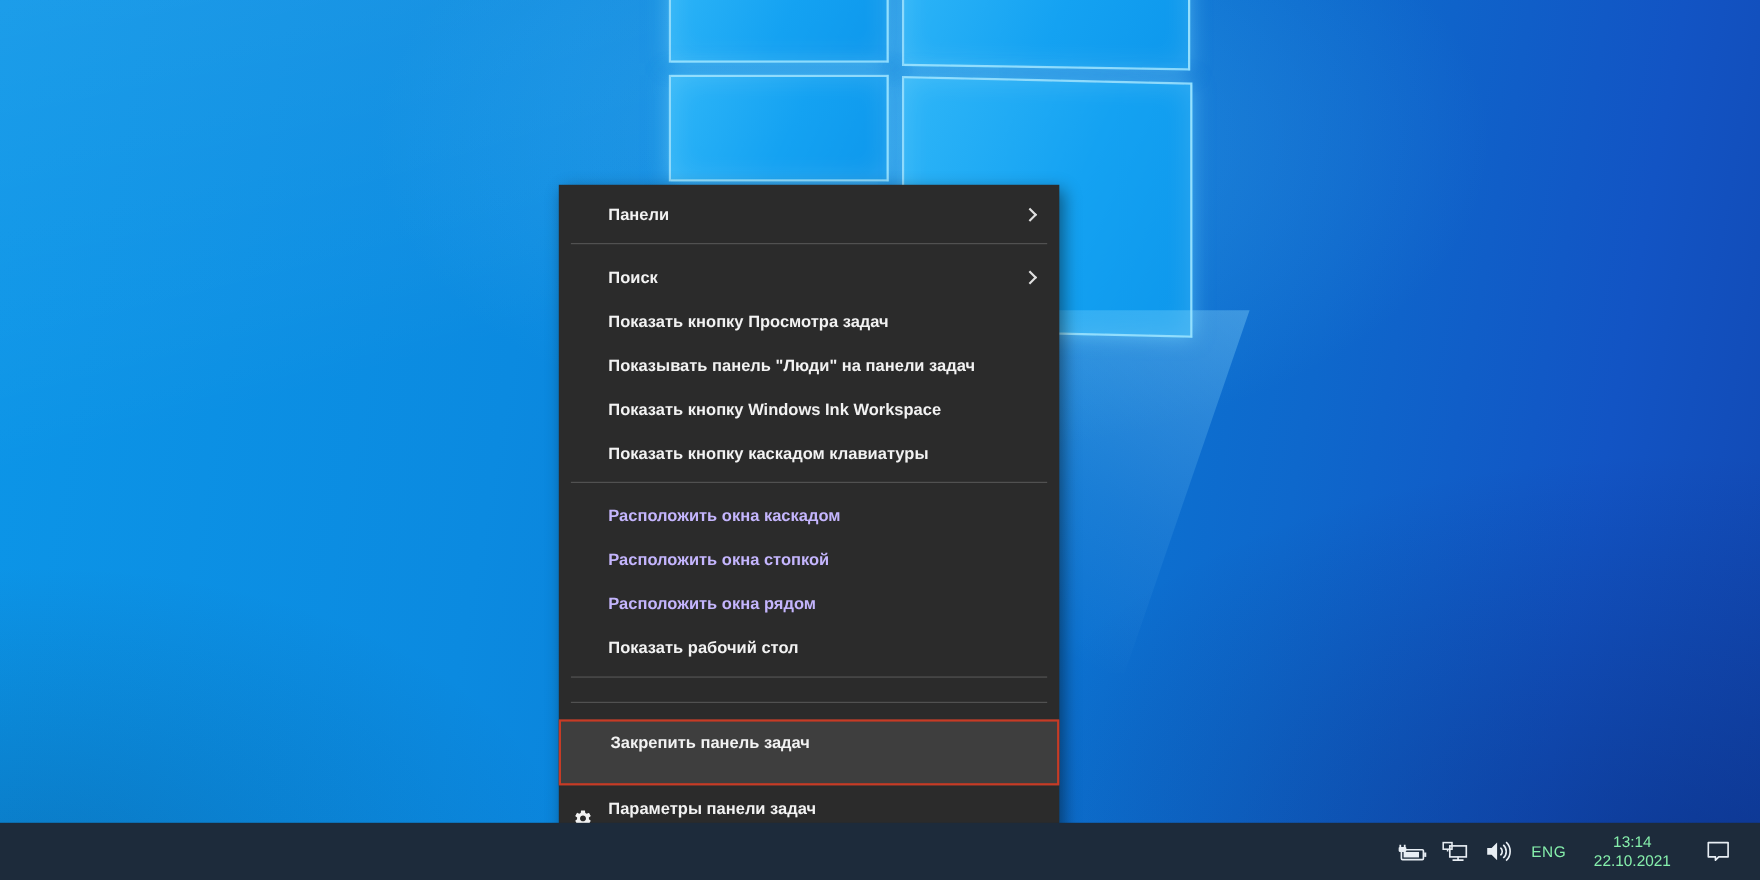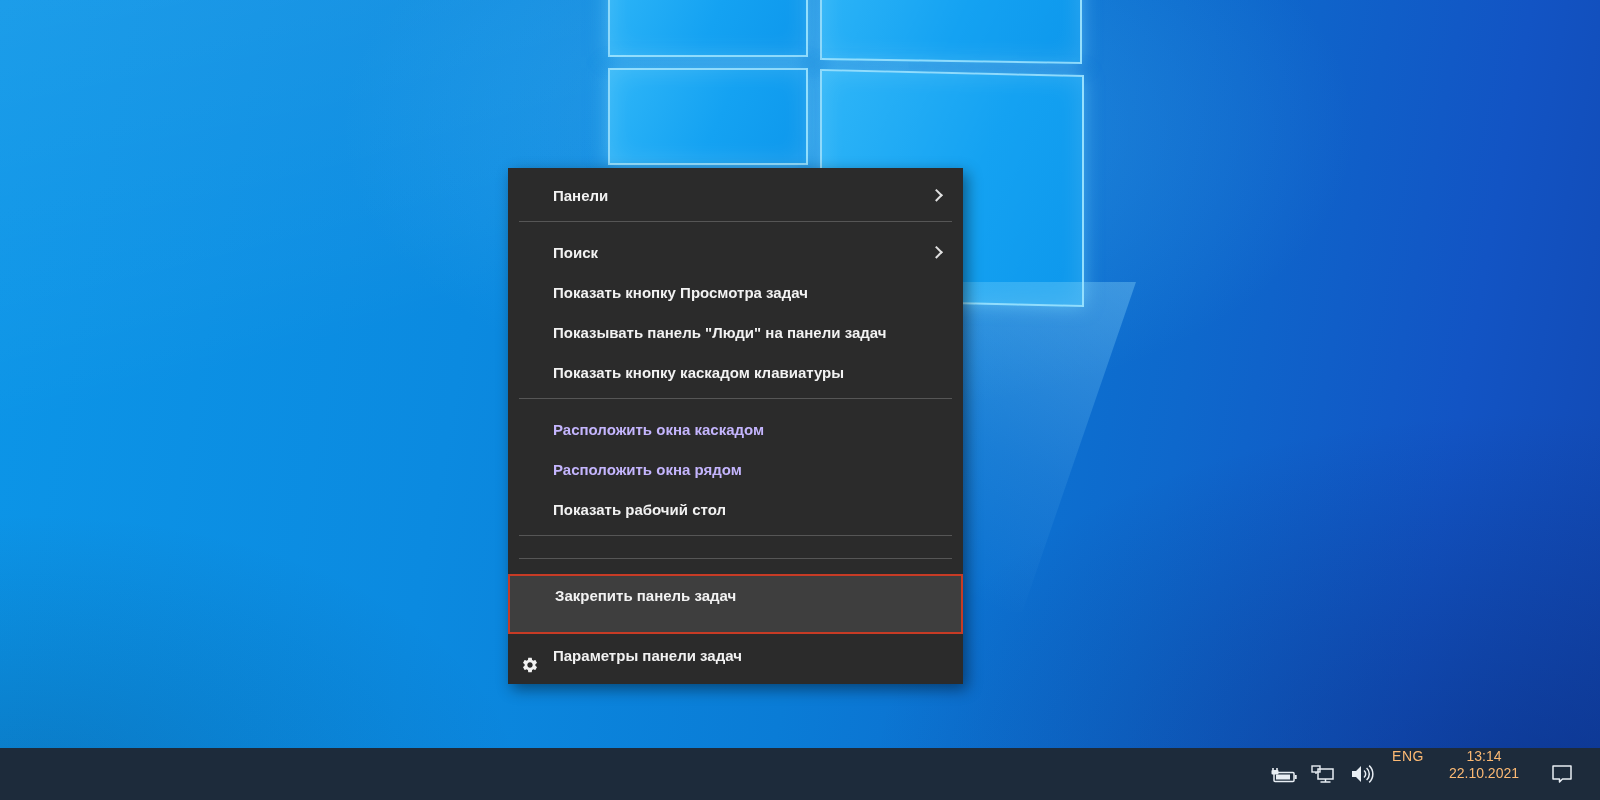--- a/index.html
+++ b/index.html
@@ -48,22 +48,22 @@
     transform:translateY(-58%) rotate(-45deg); }
   .sep { height:12px; }
   .sep .sep-line { margin:5px 11px 0 11px; border-top:1px solid #565656; }
   .sep.tall { height:16px; }
   .sep.tall .sep-line { margin-top:11px; }
   .gear { position:absolute; left:13px; top:50%; transform:translateY(-50%); width:18px; height:18px; }
 
   
   .taskbar { position:absolute; left:0; bottom:0; width:1600px; height:52px; z-index:20;
     background:#1d2b3b; }
-  .tray { position:absolute; right:0; top:0; height:100%; display:flex; 
-    gap:13px; padding-right:26px; color:#fdba74; font-size:14px; }
+  .tray { position:absolute; right:0; top:0; height:100%; display:flex; align-items:center;
+    gap:13px; padding-right:26px; color:#86efac; font-size:14px; }
   .tray-icon { display:flex; align-items:center; justify-content:center; }
   .tray-lang { letter-spacing:0.5px; padding:0 4px; }
   .tray-clock { text-align:center; line-height:17px; padding:0 6px 0 8px; }
   .tray-ac { margin-left:12px; }
 </style>
 </head>
 <body>
 
 <div class="screen">
 
@@ -94,33 +94,39 @@
     </div>
 
     <div class="menu-item">
       <span class="label">Показать кнопку Просмотра задач</span>
     </div>
 
     <div class="menu-item">
       <span class="label">Показывать панель "Люди" на панели задач</span>
     </div>
 
+    <div class="menu-item">
+      <span class="label">Показать кнопку Windows Ink Workspace</span>
+    </div>
 
     <div class="menu-item">
       <span class="label">Показать кнопку каскадом клавиатуры</span>
     </div>
 
     <div class="sep">
         <div class="sep-line"></div>
       </div>
 
     <div class="menu-item disabled">
       <span class="label">Расположить окна каскадом</span>
     </div>
 
+    <div class="menu-item disabled">
+      <span class="label">Расположить окна стопкой</span>
+    </div>
 
     <div class="menu-item disabled">
       <span class="label">Расположить окна рядом</span>
     </div>
 
     <div class="menu-item">
       <span class="label">Показать рабочий стол</span>
     </div>
 
     <div class="sep">

